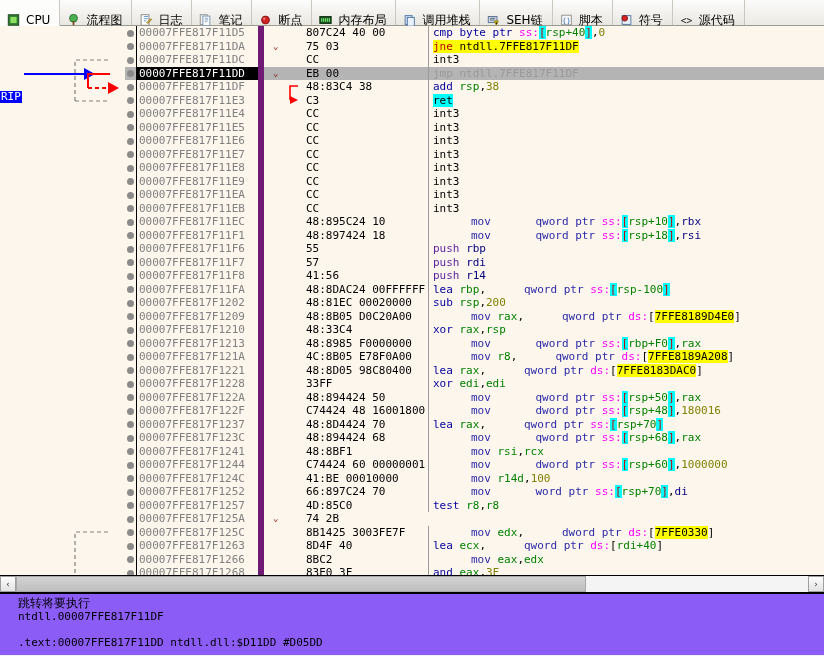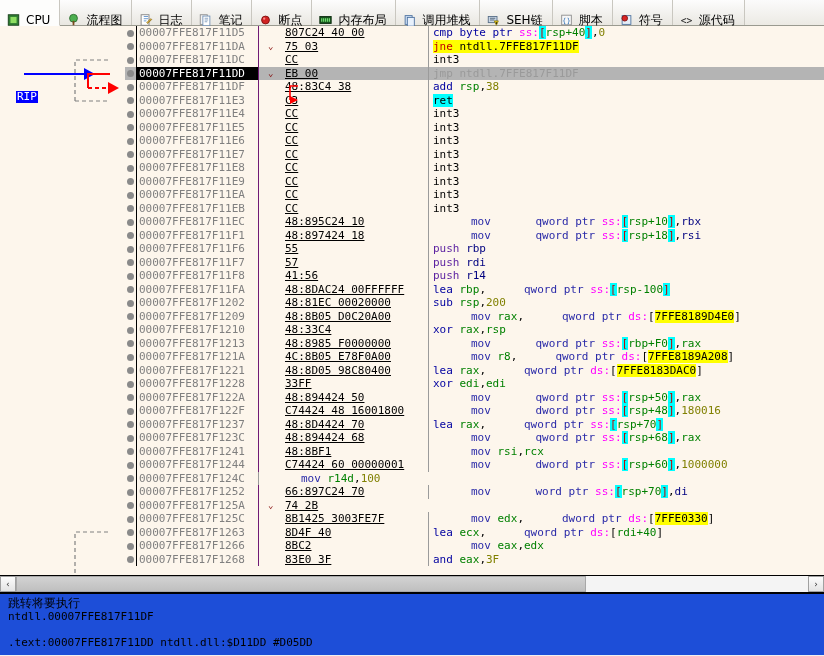--- a/index.html
+++ b/index.html
@@ -60,22 +60,22 @@
     align-items: center;
     font-size: 11px;
     line-height: 13.5px;
     white-space: pre;
     position: relative;
   }
   .c-side   { width: 125px; flex: 0 0 125px; position: relative; }
   .c-dot    { width: 11px;  flex: 0 0 11px; text-align:center; color:#808080; }
   .c-addr   { width: 122px; flex: 0 0 122px; color: #808080; padding-left: 2px;
               border-left: 1px solid #000; }
-  .c-bytes  { width: 170px; flex: 0 0 170px; color: #000; padding-left: 26px;
-              border-left: 1px solid #701a75; position: relative; text-decoration: underline; }
+  .c-bytes  { width: 170px; flex: 0 0 170px; color: #000; padding-left: 42px;
+              border-left: 6px solid #701a75; position: relative; }
   .c-disasm { flex: 1 1 auto; padding-left: 4px; border-left: 1px solid #9b9b9b; }
 
   .row.sel .c-addr { background:#000; color:#fff; }
   .row.sel .c-bytes, .row.sel .c-disasm, .row.sel .c-dot { background:#b4b4b4; }
   .row.sel .c-side { background:#fdf6ec; }
 
   .dot::before {
     content:""; display:inline-block;
     width:7px; height:7px; border-radius:50%;
     background:#8a8a8a; vertical-align:middle;
@@ -102,21 +102,21 @@
   .chev {
     position:absolute; left:9px; top:0;
     color:#800000; font-size:9px; line-height:13.5px;
   }
 
   
   #gutterSvg { position:absolute; left:0; top:0; width:125px; height:550px; pointer-events:none; }
   #bytesSvg  { position:absolute; left:258px; top:0; width:60px; height:550px; pointer-events:none; }
 
   .rip-tag {
-    position:absolute; left:16px; top:65px;
+    position:absolute; left:0; top:65px;
     background:#0000ff; color:#ffffff;
     font-size:11px; line-height:12px;
     padding:0 1px; font-family:"DejaVu Sans Mono", monospace;
   }
 
   
   #hscroll {
     position:absolute; left:0; right:0; bottom:0; height:17px;
     background:#efefef; border-top:1px solid #000;
     display:flex; align-items:stretch;
@@ -129,24 +129,24 @@
   #hs-track { flex:1 1 auto; background:#f4f4f4; position:relative; }
   #hs-thumb {
     position:absolute; left:0; top:0; bottom:0; width:72%;
     background:linear-gradient(#d2d2d2,#bfbfbf);
     border:1px solid #a8a8a8;
   }
 
   
   #status {
     height: 62px;
-    background:#1d4ed8;
+    background:#8b5cf6;
     border-top:1px solid #000;
     font-size:11px; line-height:14px;
-    color:#000; padding:2px 0 0 8px;
+    color:#000; padding:2px 0 0 18px;
     font-family:"DejaVu Sans Mono", monospace;
   }
   #status .cn { font-family:"DejaVu Sans", sans-serif; font-size:12px; }
   #status .gap { height:12px; }
 </style>
 </head>
 <body>
 
 <div id="tabbar">
     <div class="tab active">
@@ -264,22 +264,23 @@
       <div class="row"><div class="c-side"></div><div class="c-dot"><span class="dot"></span></div><div class="c-addr">00007FFE817F1213</div><div class="c-bytes"><span>48:8985 F0000000</span></div><div class="c-disasm"><span class="mn-mov">mov </span><span class="mn-mov">qword ptr </span><span class="seg">ss:</span><span class="brk">[</span><span class="reg">rbp+F0</span><span class="brk">]</span><span class="sym">,</span><span class="reg">rax</span></div></div>
       <div class="row"><div class="c-side"></div><div class="c-dot"><span class="dot"></span></div><div class="c-addr">00007FFE817F121A</div><div class="c-bytes"><span>4C:8B05 E78F0A00</span></div><div class="c-disasm"><span class="mn-mov">mov </span><span class="reg">r8</span><span class="sym">,</span><span class="mn-mov">qword ptr </span><span class="seg">ds:</span><span class="sym">[</span><span class="addr-hl">7FFE8189A208</span><span class="sym">]</span></div></div>
       <div class="row"><div class="c-side"></div><div class="c-dot"><span class="dot"></span></div><div class="c-addr">00007FFE817F1221</div><div class="c-bytes"><span>48:8D05 98C80400</span></div><div class="c-disasm"><span class="mn">lea </span><span class="reg">rax</span><span class="sym">,</span><span class="mn-mov">qword ptr </span><span class="seg">ds:</span><span class="sym">[</span><span class="addr-hl">7FFE8183DAC0</span><span class="sym">]</span></div></div>
       <div class="row"><div class="c-side"></div><div class="c-dot"><span class="dot"></span></div><div class="c-addr">00007FFE817F1228</div><div class="c-bytes"><span>33FF</span></div><div class="c-disasm"><span class="mn">xor </span><span class="reg">edi</span><span class="sym">,</span><span class="reg">edi</span></div></div>
       <div class="row"><div class="c-side"></div><div class="c-dot"><span class="dot"></span></div><div class="c-addr">00007FFE817F122A</div><div class="c-bytes"><span>48:894424 50</span></div><div class="c-disasm"><span class="mn-mov">mov </span><span class="mn-mov">qword ptr </span><span class="seg">ss:</span><span class="brk">[</span><span class="reg">rsp+50</span><span class="brk">]</span><span class="sym">,</span><span class="reg">rax</span></div></div>
       <div class="row"><div class="c-side"></div><div class="c-dot"><span class="dot"></span></div><div class="c-addr">00007FFE817F122F</div><div class="c-bytes"><span>C74424 48 16001800</span></div><div class="c-disasm"><span class="mn-mov">mov </span><span class="mn-mov">dword ptr </span><span class="seg">ss:</span><span class="brk">[</span><span class="reg">rsp+48</span><span class="brk">]</span><span class="sym">,</span><span class="num">180016</span></div></div>
       <div class="row"><div class="c-side"></div><div class="c-dot"><span class="dot"></span></div><div class="c-addr">00007FFE817F1237</div><div class="c-bytes"><span>48:8D4424 70</span></div><div class="c-disasm"><span class="mn">lea </span><span class="reg">rax</span><span class="sym">,</span><span class="mn-mov">qword ptr </span><span class="seg">ss:</span><span class="brk">[</span><span class="reg">rsp+70</span><span class="brk">]</span></div></div>
       <div class="row"><div class="c-side"></div><div class="c-dot"><span class="dot"></span></div><div class="c-addr">00007FFE817F123C</div><div class="c-bytes"><span>48:894424 68</span></div><div class="c-disasm"><span class="mn-mov">mov </span><span class="mn-mov">qword ptr </span><span class="seg">ss:</span><span class="brk">[</span><span class="reg">rsp+68</span><span class="brk">]</span><span class="sym">,</span><span class="reg">rax</span></div></div>
       <div class="row"><div class="c-side"></div><div class="c-dot"><span class="dot"></span></div><div class="c-addr">00007FFE817F1241</div><div class="c-bytes"><span>48:8BF1</span></div><div class="c-disasm"><span class="mn-mov">mov </span><span class="reg">rsi</span><span class="sym">,</span><span class="reg">rcx</span></div></div>
       <div class="row"><div class="c-side"></div><div class="c-dot"><span class="dot"></span></div><div class="c-addr">00007FFE817F1244</div><div class="c-bytes"><span>C74424 60 00000001</span></div><div class="c-disasm"><span class="mn-mov">mov </span><span class="mn-mov">dword ptr </span><span class="seg">ss:</span><span class="brk">[</span><span class="reg">rsp+60</span><span class="brk">]</span><span class="sym">,</span><span class="num">1000000</span></div></div>
-      <div class="row"><div class="c-side"></div><div class="c-dot"><span class="dot"></span></div><div class="c-addr">00007FFE817F124C</div><div class="c-disasm"><span class="mn-mov">mov </span><span class="reg">r14d</span><span class="sym">,</span><span class="num">100</span></div></div>
+      <div class="row"><div class="c-side"></div><div class="c-dot"><span class="dot"></span></div><div class="c-addr">00007FFE817F124C</div><div class="c-bytes"><span>41:BE 00010000</span></div><div class="c-disasm"><span class="mn-mov">mov </span><span class="reg">r14d</span><span class="sym">,</span><span class="num">100</span></div></div>
       <div class="row"><div class="c-side"></div><div class="c-dot"><span class="dot"></span></div><div class="c-addr">00007FFE817F1252</div><div class="c-bytes"><span>66:897C24 70</span></div><div class="c-disasm"><span class="mn-mov">mov </span><span class="mn-mov">word ptr </span><span class="seg">ss:</span><span class="brk">[</span><span class="reg">rsp+70</span><span class="brk">]</span><span class="sym">,</span><span class="reg2">di</span></div></div>
+      <div class="row"><div class="c-side"></div><div class="c-dot"><span class="dot"></span></div><div class="c-addr">00007FFE817F1257</div><div class="c-bytes"><span>4D:85C0</span></div><div class="c-disasm"><span class="mn">test </span><span class="reg">r8</span><span class="sym">,</span><span class="reg">r8</span></div></div>
       <div class="row"><div class="c-side"></div><div class="c-dot"><span class="dot"></span></div><div class="c-addr">00007FFE817F125A</div><div class="c-bytes"><span class="chev">⌄</span><span>74 2B</span></div></div>
       <div class="row"><div class="c-side"></div><div class="c-dot"><span class="dot"></span></div><div class="c-addr">00007FFE817F125C</div><div class="c-bytes"><span>8B1425 3003FE7F</span></div><div class="c-disasm"><span class="mn-mov">mov </span><span class="reg">edx</span><span class="sym">,</span><span class="mn-mov">dword ptr </span><span class="seg">ds:</span><span class="sym">[</span><span class="addr-hl">7FFE0330</span><span class="sym">]</span></div></div>
       <div class="row"><div class="c-side"></div><div class="c-dot"><span class="dot"></span></div><div class="c-addr">00007FFE817F1263</div><div class="c-bytes"><span>8D4F 40</span></div><div class="c-disasm"><span class="mn">lea </span><span class="reg">ecx</span><span class="sym">,</span><span class="mn-mov">qword ptr </span><span class="seg">ds:</span><span class="sym">[</span><span class="reg">rdi+40</span><span class="sym">]</span></div></div>
       <div class="row"><div class="c-side"></div><div class="c-dot"><span class="dot"></span></div><div class="c-addr">00007FFE817F1266</div><div class="c-bytes"><span>8BC2</span></div><div class="c-disasm"><span class="mn-mov">mov </span><span class="reg">eax</span><span class="sym">,</span><span class="reg">edx</span></div></div>
       <div class="row"><div class="c-side"></div><div class="c-dot"><span class="dot"></span></div><div class="c-addr">00007FFE817F1268</div><div class="c-bytes"><span>83E0 3F</span></div><div class="c-disasm"><span class="mn">and </span><span class="reg">eax</span><span class="sym">,</span><span class="num">3F</span></div></div>
     </div>
 
   <svg id="gutterSvg" viewBox="0 0 125 550" preserveAspectRatio="none">
 
     <path d="M108 34 L75 34 L75 75" stroke="#808080" stroke-width="1.2" stroke-dasharray="4,3" fill="none"></path>

